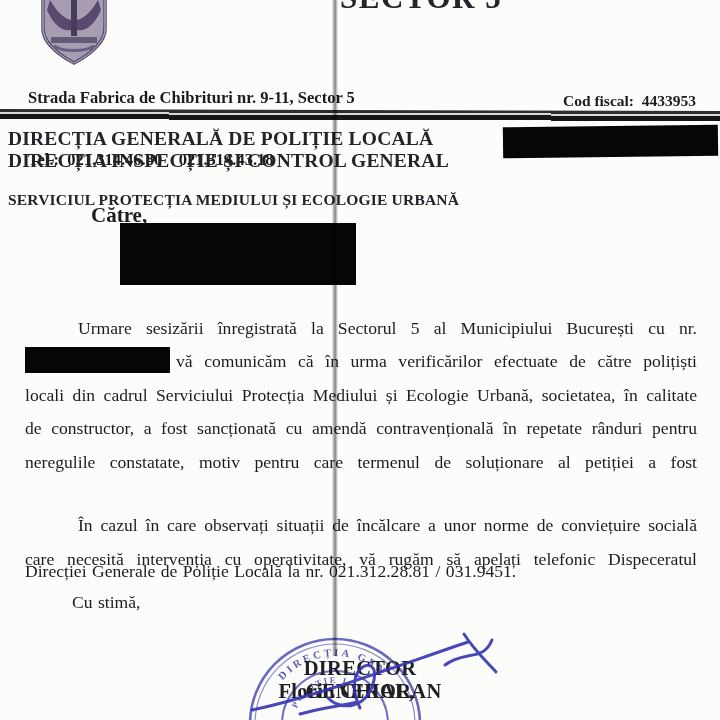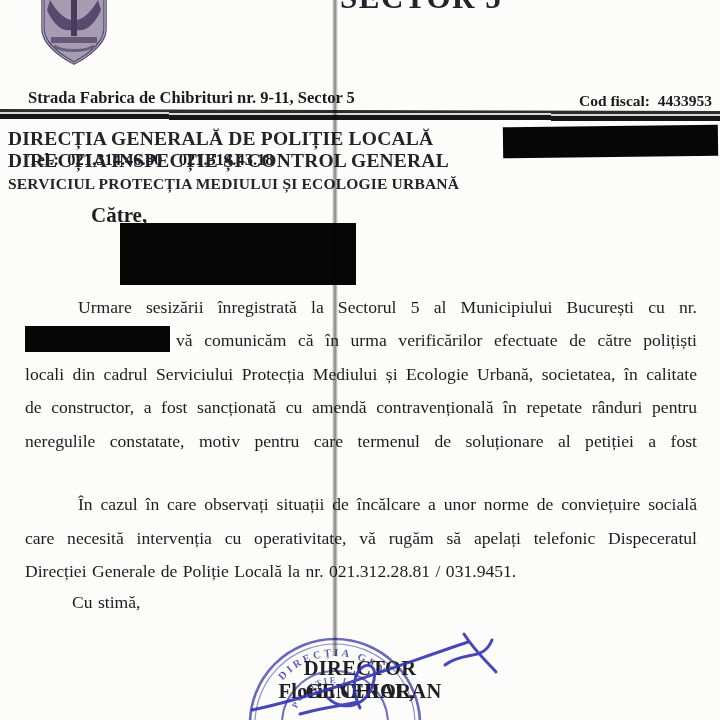--- a/index.html
+++ b/index.html
@@ -18,44 +18,44 @@
   .logo{position:absolute; left:36px; top:-18px; width:76px; height:86px; z-index:1;}
   .sector-title{
     position:absolute; left:340px; top:-20px; z-index:1;
     font-size:31px; font-weight:bold; letter-spacing:1.5px; color:#25222b; white-space:pre;
   }
   .hdr-left{
     position:absolute; left:28px; top:47px; z-index:1;
     font-weight:bold; font-size:16.5px; line-height:20.5px; white-space:pre; color:#1b1b1d;
   }
   .hdr-right{
-    position:absolute; right:8px; top:51px; z-index:1; text-align:right;
+    position:absolute; right:24px; top:51px; z-index:1; text-align:right;
     font-weight:bold; font-size:15.5px; line-height:20px; white-space:pre; color:#1b1b1d;
   }
   .divider{
     position:absolute; left:0; top:110px; width:720px; height:11px; z-index:2;
     background:linear-gradient(#2e2e2e 0 3px, #d8d8d6 3px 5px, #161616 5px 10px, rgba(0,0,0,0) 10px);
     transform:rotate(0.15deg);
   }
   .redact{position:absolute; background:#060606; z-index:3;}
   .redact-tr{left:503px; top:126px; width:215px; height:31px; transform:rotate(-0.7deg);}
   .redact-big{left:120px; top:223px; width:236px; height:62px;}
   .redact-inline{
     display:inline-block; width:145px; height:26px; background:#060606;
     vertical-align:-6px; margin-right:6px;
   }
   .dept{position:absolute; left:8px; top:128px; z-index:2; color:#232329; font-weight:bold;}
   .dept .d1,.dept .d2{font-size:19.5px; line-height:22px; letter-spacing:.2px;}
-  .dept .d3{font-size:15.5px; line-height:19px; margin-top:2px; letter-spacing:.2px;}
+  .dept .d3{font-size:15.5px; line-height:19px; margin-top:18px; letter-spacing:.2px;}
   .salutation{position:absolute; left:91px; top:203px; font-size:21px; font-weight:bold; z-index:2;}
   .bodyline{
     position:absolute; left:25px; width:672px; z-index:2;
     font-size:17.6px; line-height:24px; color:#1c1c1e; word-spacing:1px;
   }
-  .jline{text-align:justify; text-align-last:justify;}
+  .jline{text-align:justify; text-align-last:justify;margin-top:21px;}
   .indent{padding-left:53px; box-sizing:border-box;}
   .closing{padding-left:47px;}
   .sig-title{position:absolute; left:250px; top:657px; width:220px; text-align:center;
     font-size:20.5px; font-weight:bold; z-index:7; letter-spacing:.3px; color:#1f1f24;}
   .sig-name{position:absolute; left:250px; top:680px; width:220px; text-align:center;
     font-size:20.5px; font-weight:bold; z-index:7; letter-spacing:.3px; color:#1f1f24;}
   .stamp-svg{position:absolute; left:238px; top:628px; width:200px; height:92px; z-index:5;}
   .sign-svg{position:absolute; left:240px; top:618px; width:262px; height:102px; z-index:8;}
 </style>
 </head>

